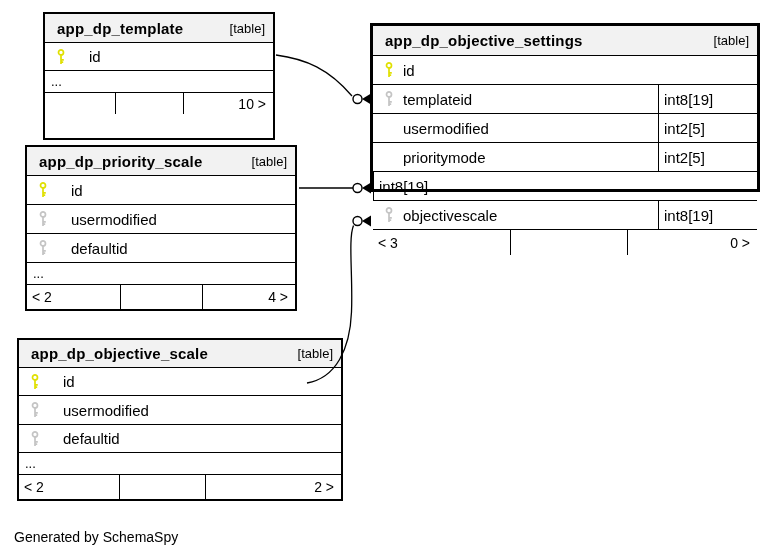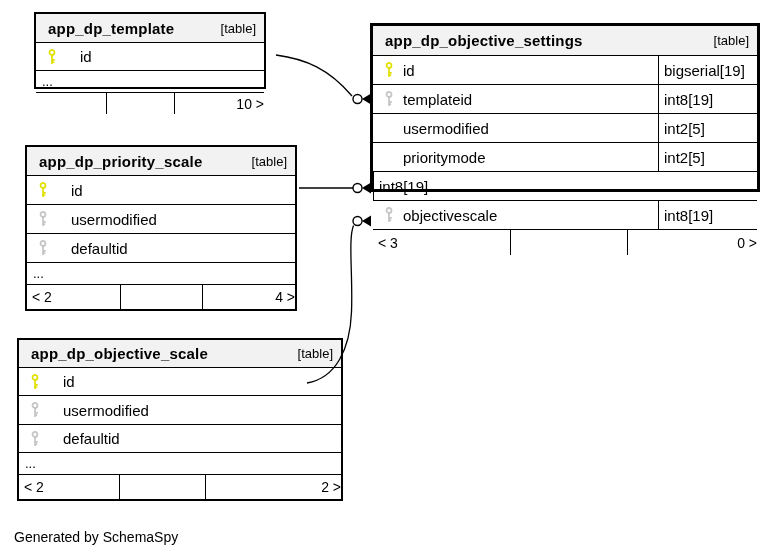--- a/index.html
+++ b/index.html
@@ -25,31 +25,31 @@
   .key-g{color:#c4c4c4}
   .cname{font-size:15px;white-space:nowrap}
   .ncell{width:285px;display:flex;align-items:center;padding-left:12px;align-self:stretch;box-sizing:border-box}
   .ncell .keyslot{margin-right:10px}
   .tcell{flex:1;align-self:stretch;display:flex;align-items:center;border-left:1px solid #000;padding-left:5px;font-size:15px;white-space:nowrap}
   .ellipsis{font-size:13px;padding-left:6px}
   .frow{padding:0}
   .fcell{align-self:stretch;display:flex;align-items:center;font-size:14px;box-sizing:border-box;white-space:nowrap}
   .fcell + .fcell{border-left:1px solid #000}
   .fl{padding-left:5px}
-  .fr{justify-content:flex-end;padding-right:0}
+  .fr{justify-content:flex-end;padding-right:7px}
   #rel-overlay{position:absolute;left:0;top:0;pointer-events:none}
   .rel-line{fill:none;stroke:#000;stroke-width:1.3}
   .rel-dot{fill:#fff;stroke:#000;stroke-width:1.4}
   .rel-arrow{fill:#000;stroke:none}
   .credit{position:absolute;left:14px;top:529px;font-size:14px}
 </style>
 </head>
 <body>
 
-<div class="tbl" id="t1" style="left:34px;top:12px;width:232px;height:77px">
+<div class="tbl" id="t1" style="left:43px;top:12px;width:232px;height:128px">
   <div class="row title" style="height:28px">
     <span class="tname">app_dp_template</span>
     <span class="ttag">[table]</span>
   </div>
   <div class="row colrow" style="height:28px">
     <span class="keyslot key-y">
         <svg width="8" height="16" viewBox="0 0 8 16">
           <circle cx="4" cy="3.4" r="2.5" fill="none" stroke="currentColor" stroke-width="1.7"></circle>
           <path d="M4 5.9 V15 M4 10.8 H6.8 M4 13.2 H6.2" stroke="currentColor" stroke-width="1.7" fill="none"></path>
         </svg>
@@ -152,21 +152,20 @@
   <div class="row colrow" style="height:29px">
     <div class="ncell">
       <span class="keyslot key-y">
           <svg width="8" height="16" viewBox="0 0 8 16">
             <circle cx="4" cy="3.4" r="2.5" fill="none" stroke="currentColor" stroke-width="1.7"></circle>
             <path d="M4 5.9 V15 M4 10.8 H6.8 M4 13.2 H6.2" stroke="currentColor" stroke-width="1.7" fill="none"></path>
           </svg>
         </span>
       <span class="cname">id</span>
     </div>
-    <div class="tcell">bigserial[19]</div>
   </div>
   <div class="row colrow" style="height:29px">
     <div class="ncell">
       <span class="keyslot key-g">
           <svg width="8" height="16" viewBox="0 0 8 16">
             <circle cx="4" cy="3.4" r="2.5" fill="none" stroke="currentColor" stroke-width="1.7"></circle>
             <path d="M4 5.9 V15 M4 10.8 H6.8 M4 13.2 H6.2" stroke="currentColor" stroke-width="1.7" fill="none"></path>
           </svg>
         </span>
       <span class="cname">templateid</span>

